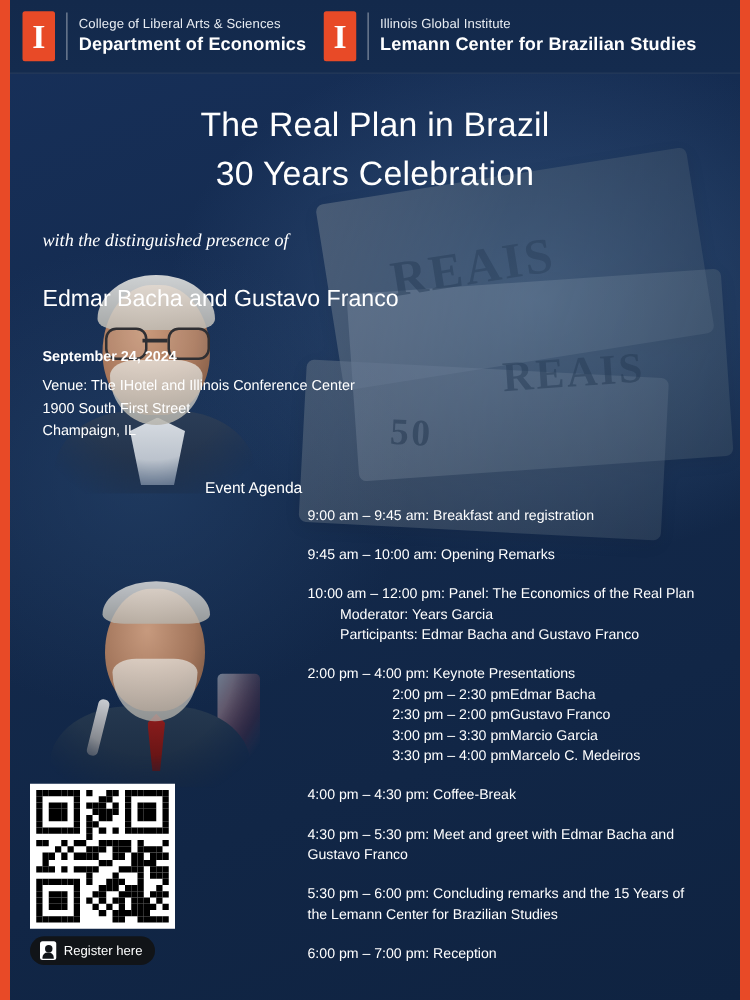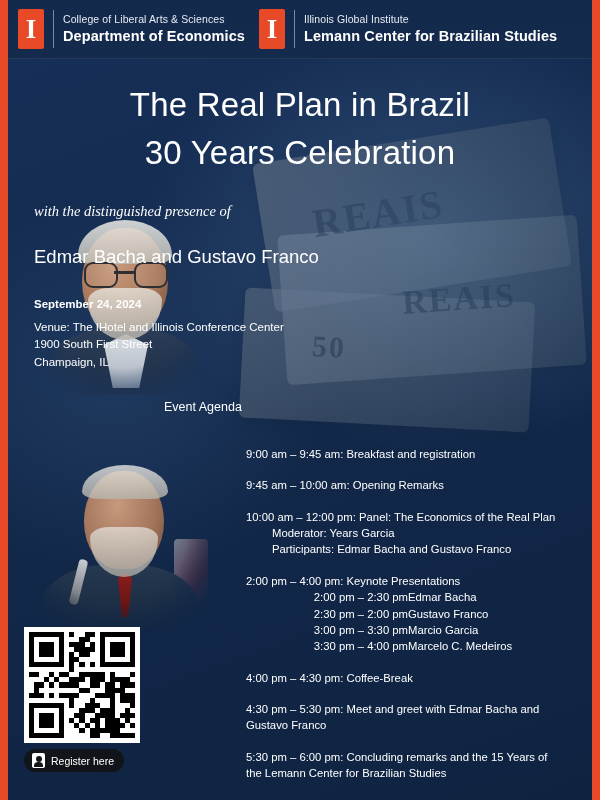--- a/index.html
+++ b/index.html
@@ -215,21 +215,21 @@
 
   
   .content {
     position: relative;
     z-index: 4;
     padding: 0 26px;
   }
   .title {
     text-align: center;
     color: #ffffff;
-    font-size: 33px;
+    font-size: 27px;
     font-weight: 400;
     line-height: 1.45;
     margin-top: 22px;
     letter-spacing: 0.2px;
   }
   .subtitle {
     color: #ffffff;
     font-family: "Liberation Serif", serif;
     font-style: italic;
     font-size: 14.5px;
@@ -253,21 +253,21 @@
   }
   .details .line { font-size: 11.5px; }
 
   .agenda-title {
     color: #ffffff;
     font-size: 12.5px;
     margin-top: 28px;
     margin-left: 130px;
   }
   .agenda {
-    margin-top: 32px;
+    margin-top: 8px;
     margin-left: 212px;
     margin-right: 6px;
     color: #ffffff;
     font-size: 11.3px;
     line-height: 1.45;
   }
   .agenda-item { margin-bottom: 15px; }
   .agenda-item .sub {
     margin-left: 26px;
     display: block;

